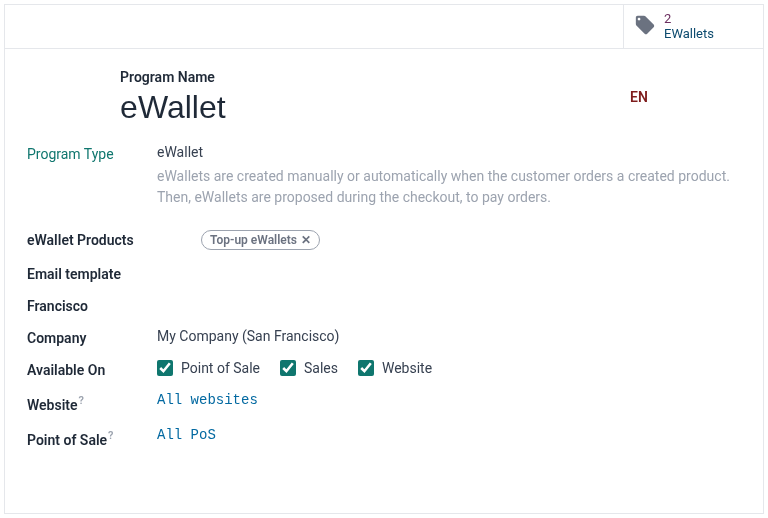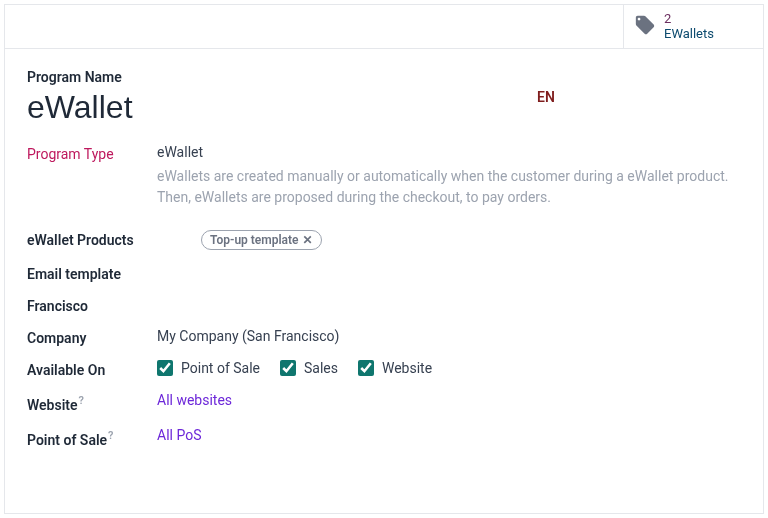--- a/index.html
+++ b/index.html
@@ -49,20 +49,21 @@
     font-size: 13px;
   }
   .body {
     padding: 20px 22px;
   }
   .title-row {
     display: flex;
     align-items: flex-start;
     gap: 40px;
     margin-bottom: 18px;
+    justify-content: center;
   }
   .title-block {
     flex: 0 0 470px;
   }
   .label-small {
     font-size: 14px;
     font-weight: 600;
     color: #1f2937;
     margin-bottom: 4px;
   }
@@ -84,21 +85,21 @@
   }
   .field-row {
     display: flex;
     align-items: flex-start;
     margin-bottom: 14px;
   }
   .field-label {
     width: 130px;
     flex-shrink: 0;
     font-size: 14px;
-    color: #be185d;
+    color: #0f766e;
     padding-top: 2px;
   }
   .field-label.strong {
     font-weight: 600;
     color: #1f2937;
   }
   .field-value {
     flex: 1;
     color: #374151;
   }
@@ -134,21 +135,22 @@
     align-items: center;
     gap: 8px;
   }
   .chk {
     width: 16px;
     height: 16px;
     accent-color: #0f766e;
     cursor: pointer;
   }
   .placeholder {
-    color: #6d28d9;
+    color: #0369a1;
+    font-family: Liberation Mono, monospace;
   }
   .qmark {
     color: #9ca3af;
     font-size: 11px;
     vertical-align: super;
     margin-left: 1px;
   }
 </style>
 </head>
 <body>
@@ -175,29 +177,29 @@
         <div class="label-small">Program Name</div>
         <input class="title-input" value="eWallet" style="">
       </div>
       <div class="lang-badge">EN</div>
     </div>
 
     <div class="field-row">
       <div class="field-label">Program Type</div>
       <div class="field-value">
         <div>eWallet</div>
-        <div class="help-text">eWallets are created manually or automatically when the customer during a eWallet product. Then, eWallets are proposed during the checkout, to pay orders.</div>
+        <div class="help-text">eWallets are created manually or automatically when the customer orders a created product. Then, eWallets are proposed during the checkout, to pay orders.</div>
       </div>
     </div>
 
     <div class="field-row" style="margin-top:22px;gap:44px;">
       <div class="field-label strong">eWallet Products</div>
       <div class="field-value">
         <span class="tag">
-          <span>Top-up template</span>
+          <span>Top-up eWallets</span>
           <span class="tag-remove">✕</span>
         </span>
       </div>
     </div>
 
     <div class="field-row">
       <div class="field-label strong">Email template</div>
       <div class="field-value"></div>
     </div>
 

